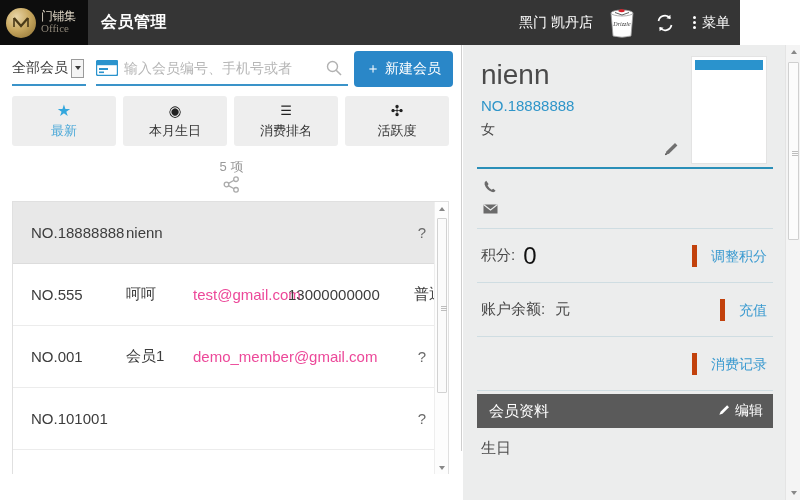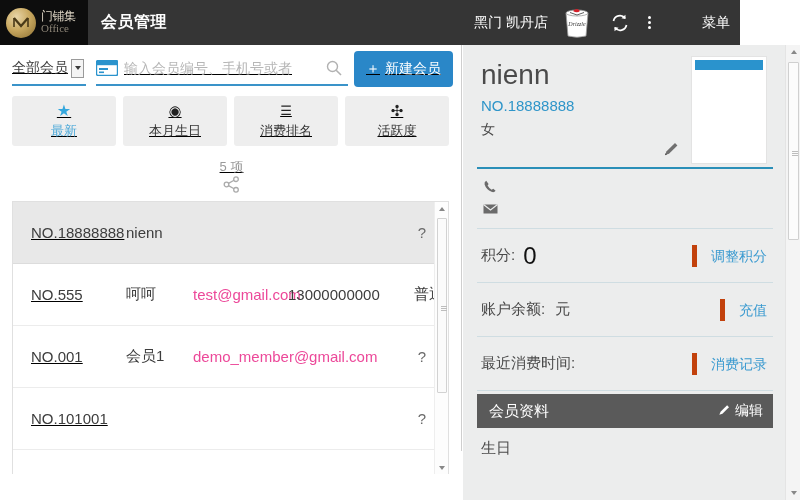--- a/index.html
+++ b/index.html
@@ -44,32 +44,31 @@
   .topbar-spacer { flex: 1; }
   .topbar-right { display: flex; align-items: center; padding-right: 10px; gap: 0px; }
   .store-name {
     font-size: 14px; color: #ffffff; margin-right: 10px; white-space: nowrap;
   }
   .cup-icon {
     width: 38px; height: 34px; margin-right: 14px;
     display: flex; align-items: center; justify-content: center;
   }
   .refresh-icon { margin-right: 18px; display:flex; align-items:center; }
-  .menu-group { display: flex; align-items: center; gap: 45px; }
+  .menu-group { display: flex; align-items: center; }
   .dots { display: flex; flex-direction: column; gap: 2px; margin-right: 6px; }
   .dots span { width: 3px; height: 3px; background: #fff; border-radius: 50%; display:block; }
   .menu-label { font-size: 14px; color: #ffffff; }
 
   
   .left-panel {
     position: absolute; top: 45px; left: 0;
     width: 462px; height: 406px;
     background: #ffffff;
     border-right: 1px solid #cfcfcf;
-    text-decoration: underline;
   }
   .search-row {
     display: flex; align-items: center;
     height: 48px; padding: 0 8px 0 12px;
   }
   .filter-select {
     display: flex; align-items: center;
     border-bottom: 2px solid #3a93c9;
     height: 34px; padding-right: 2px;
     flex: none;
@@ -470,21 +469,20 @@
 
     <div class="info-row">
       <span class="info-label">账户余额:</span>
       <span class="info-value">元</span>
       <span class="info-action">充值</span>
     </div>
 
     <div class="divider-light"></div>
 
     <div class="info-row">
-      <span class="info-label">最近消费时间:</span>
       <span class="info-value"></span>
       <span class="info-action">消费记录</span>
     </div>
 
     <div class="divider-light"></div>
 
     <div class="section-head">
       <span class="section-title">会员资料</span>
       <span class="section-edit">
         <span>

